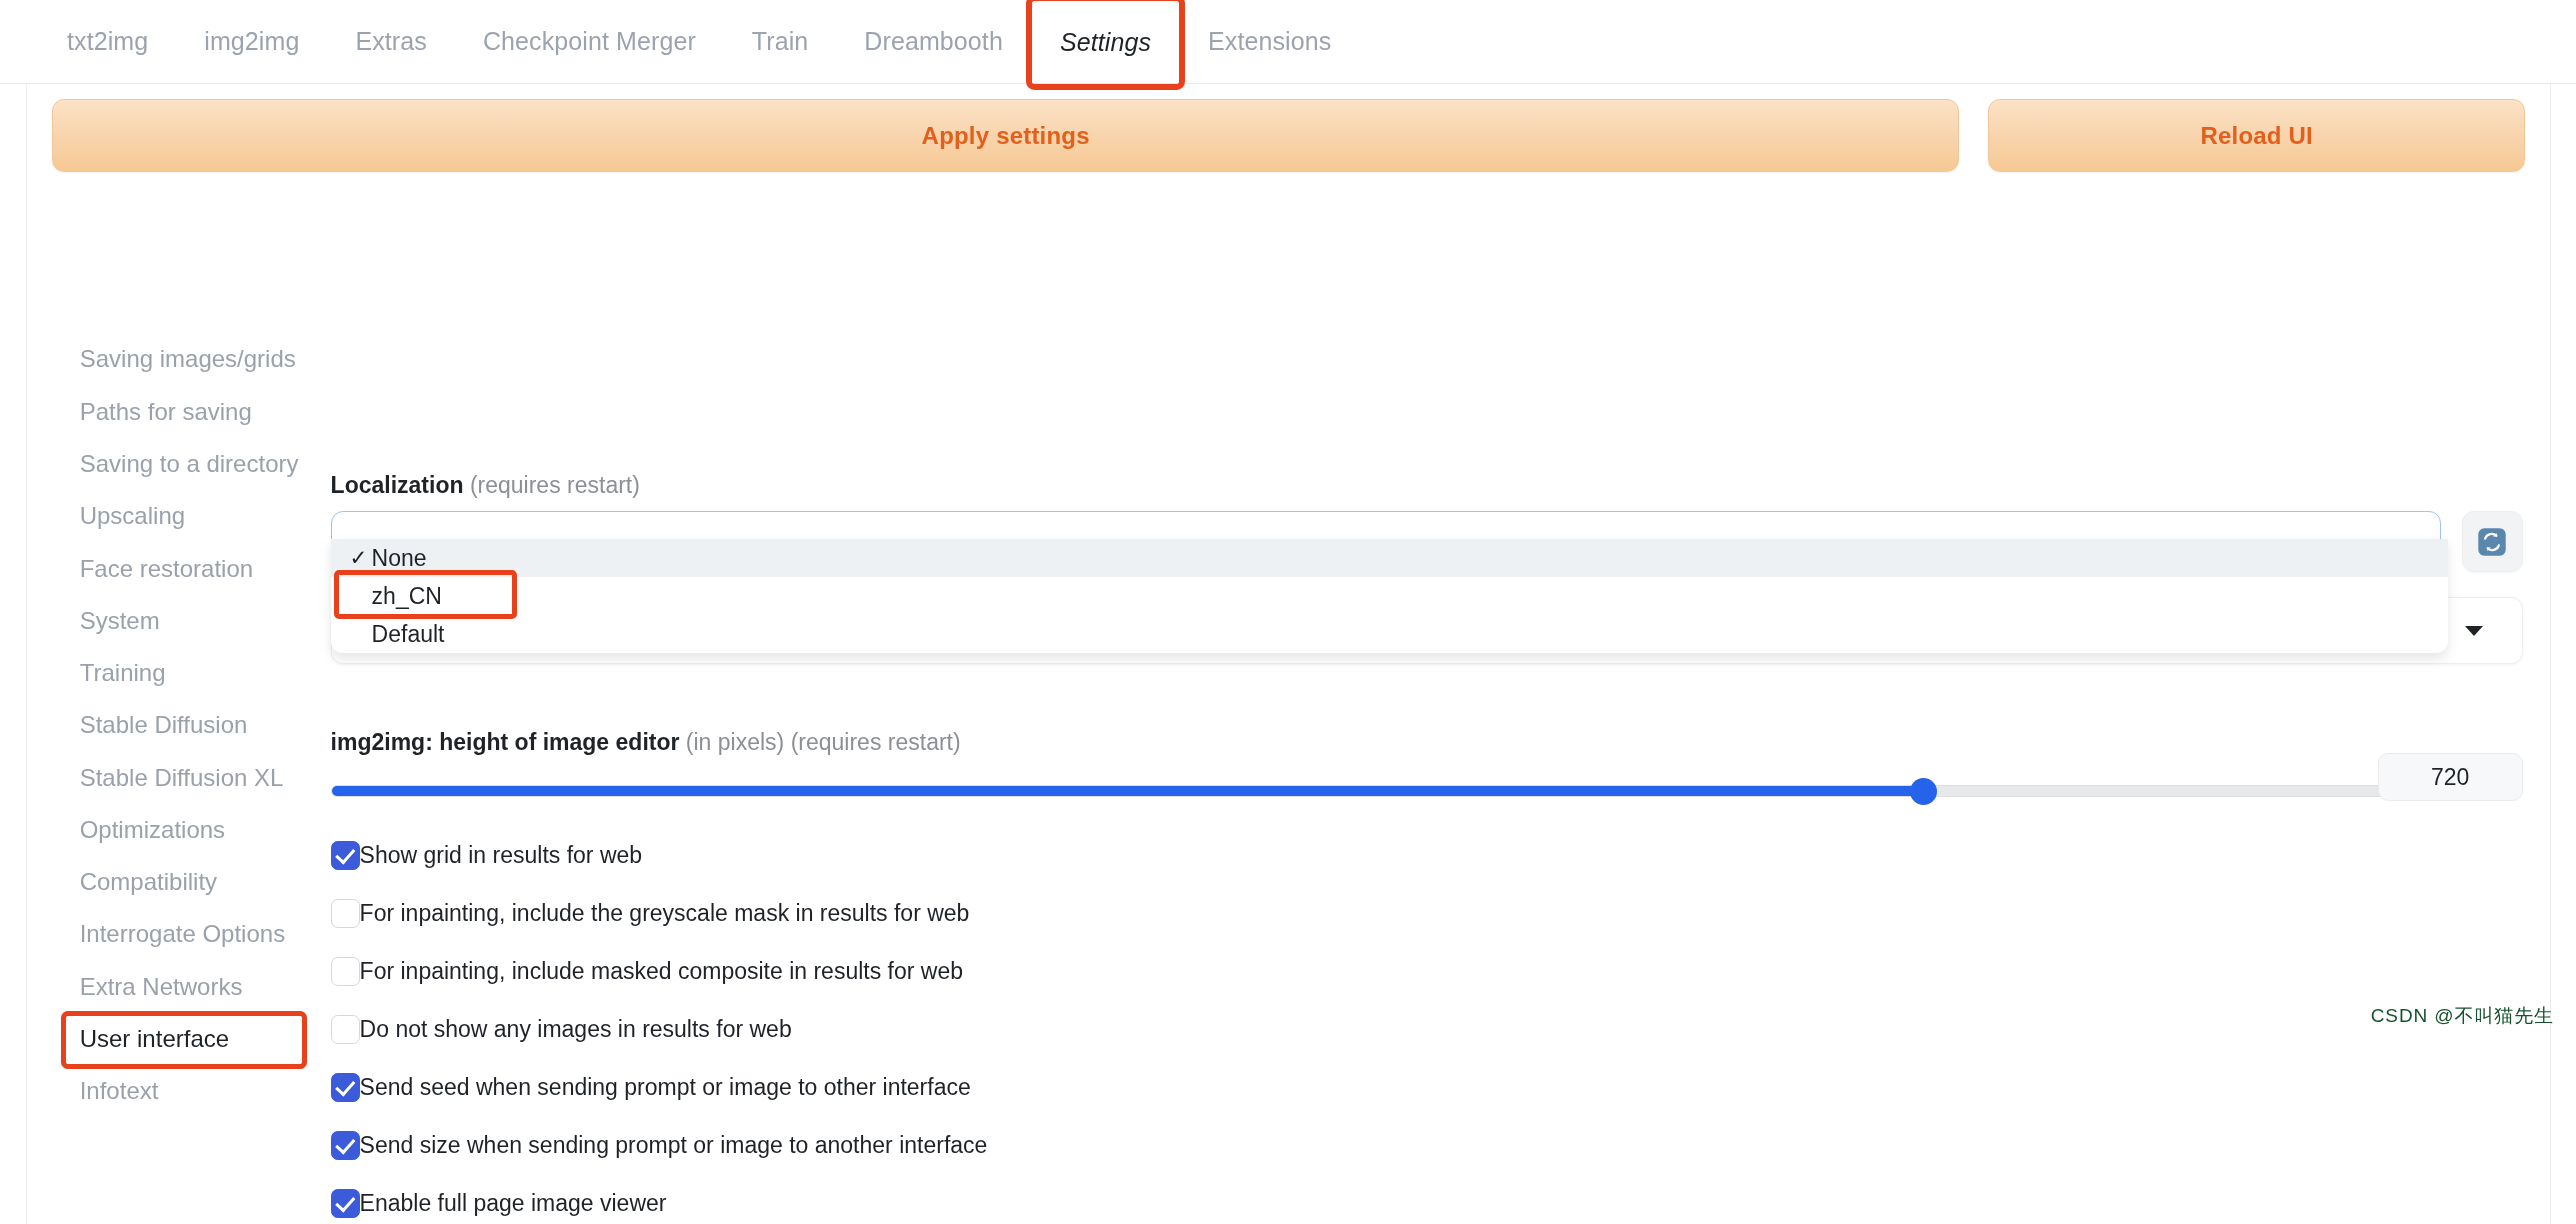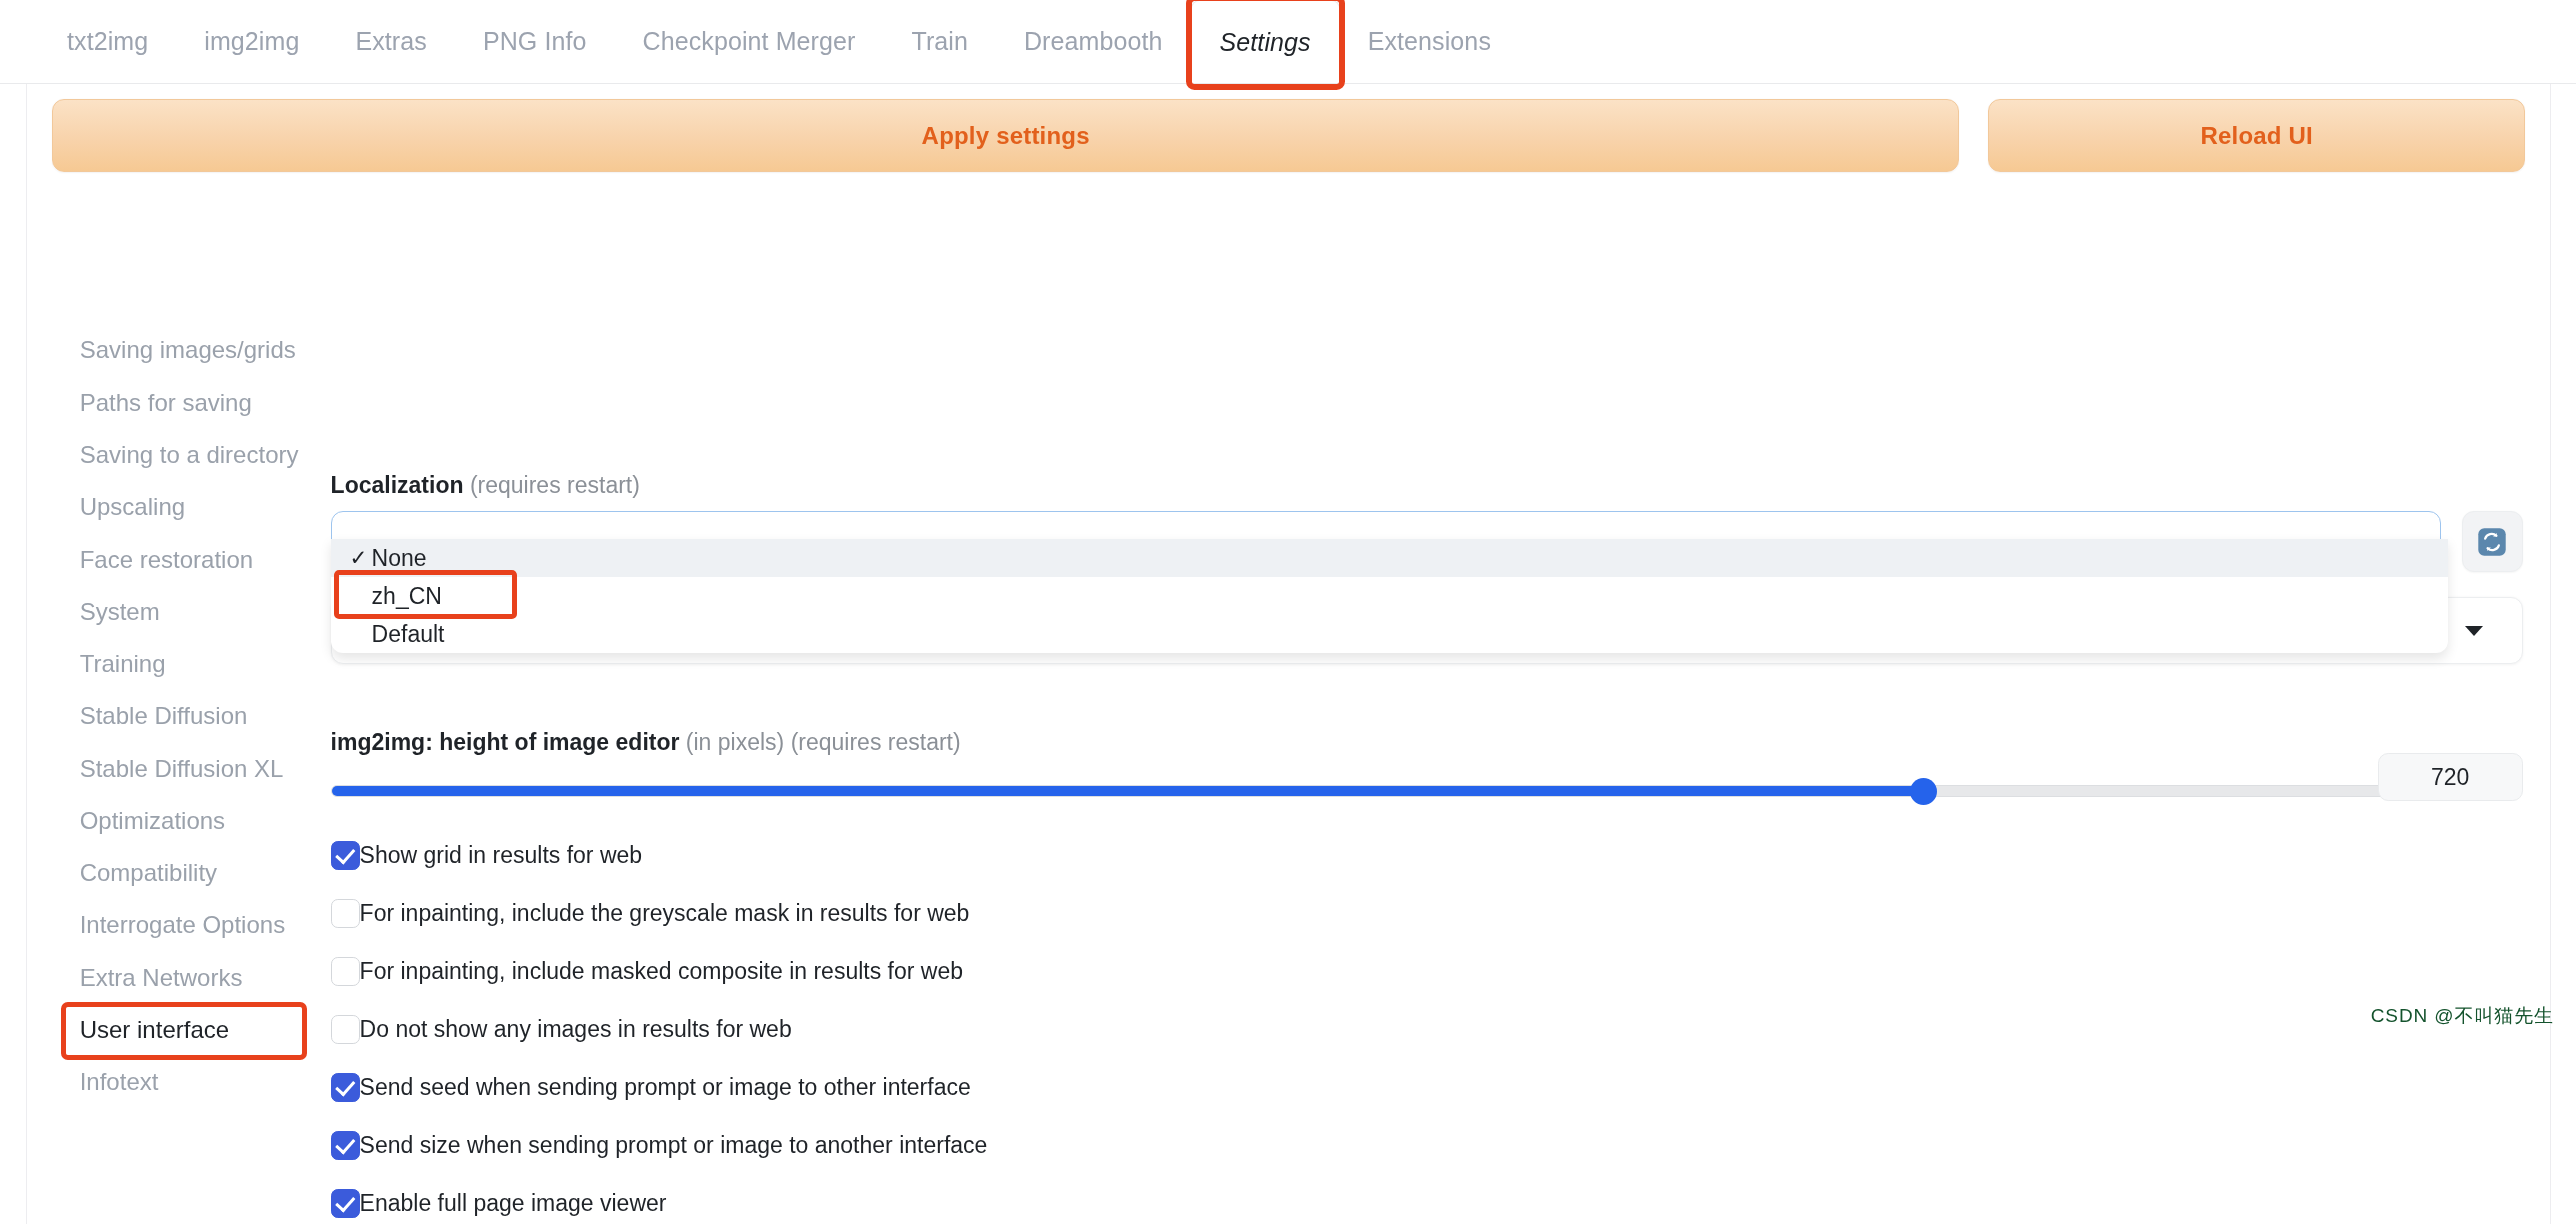--- a/index.html
+++ b/index.html
@@ -99,21 +99,21 @@
   
   .body {
     position: absolute;
     left: 0; top: 101px;
     width: 2521px;
     height: 1039px;
   }
 
   .sidebar {
     position: absolute;
-    left: 48px; top: 146px;
+    left: 48px; top: 155px;
     width: 256px;
   }
   .side-item {
     font-size: 24px;
     color: #9aa1ab;
     line-height: 31px;
     padding: 3.4px 5.1px;
     margin-bottom: 14.5px;
     max-width: 230px;
     word-wrap: break-word;
@@ -314,21 +314,20 @@
 </style>
 </head>
 <body>
 
 <div class="app">
 
   <div class="tabbar" id="tabbar">
       <div class="tab"><span>txt2img</span></div>
       <div class="tab"><span>img2img</span></div>
       <div class="tab"><span>Extras</span></div>
-      <div class="tab"><span>PNG Info</span></div>
       <div class="tab"><span>Checkpoint Merger</span></div>
       <div class="tab"><span>Train</span></div>
       <div class="tab"><span>Dreambooth</span></div>
       <div class="tab active"><span>Settings</span><span class="hl-box"></span></div>
       <div class="tab"><span>Extensions</span></div>
     </div>
 
   <div class="panel">
 
     <div class="actions">

